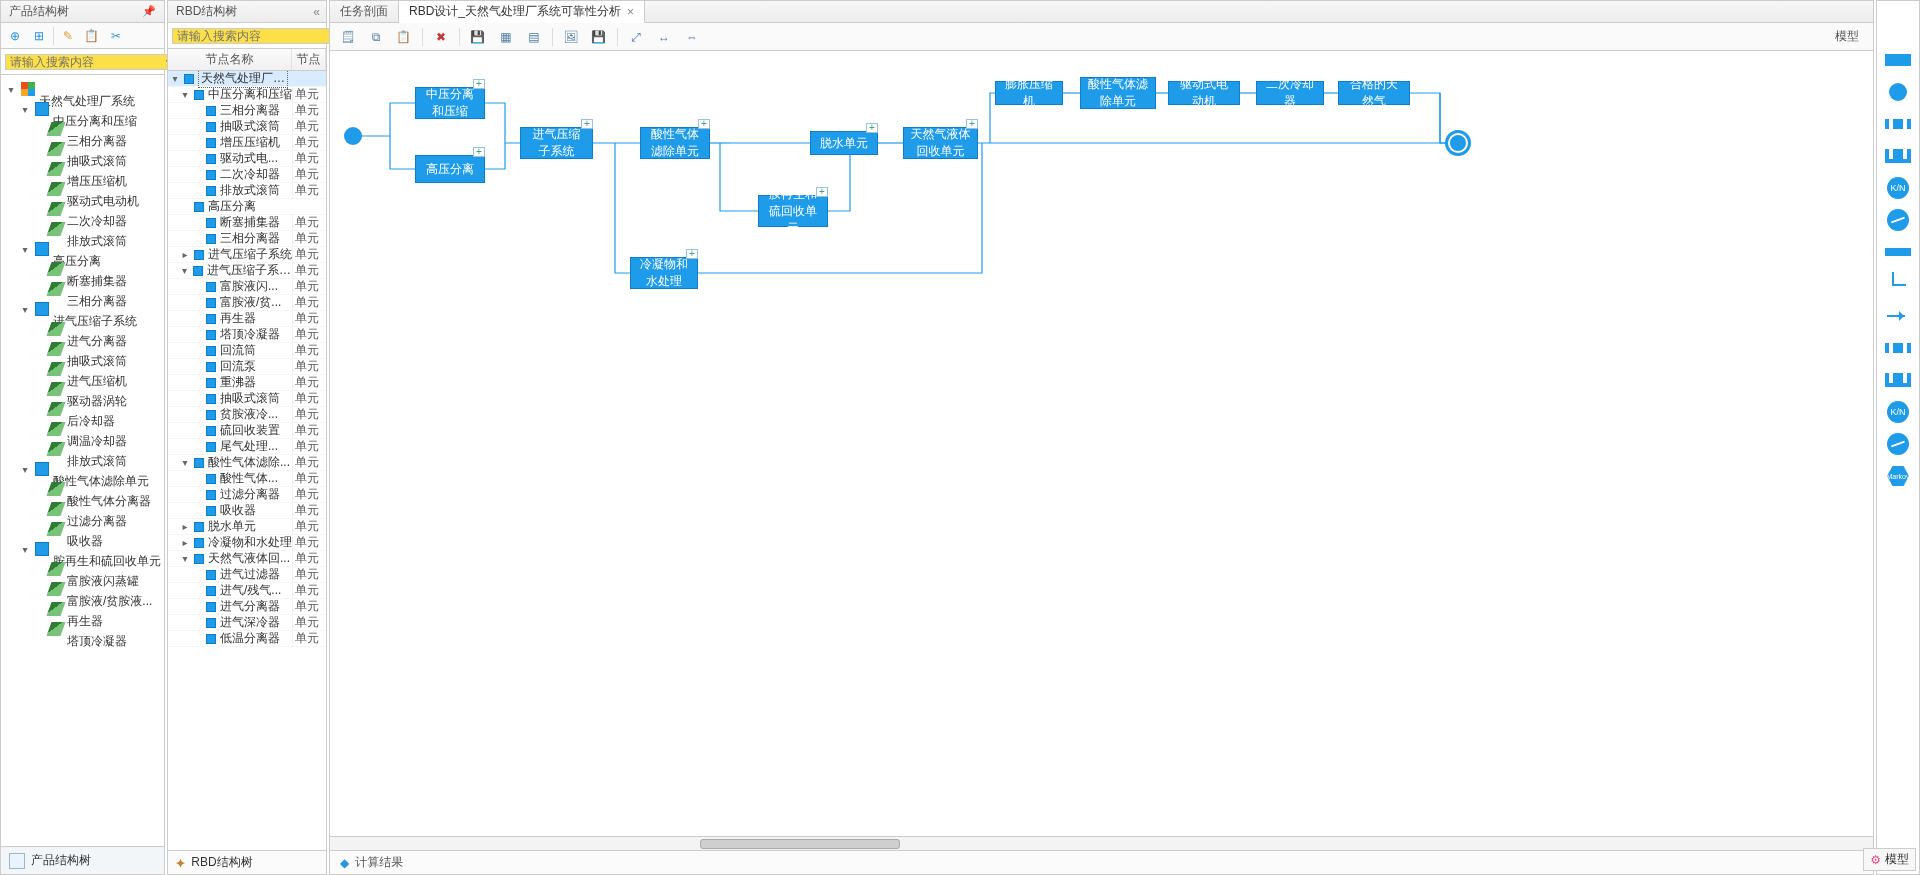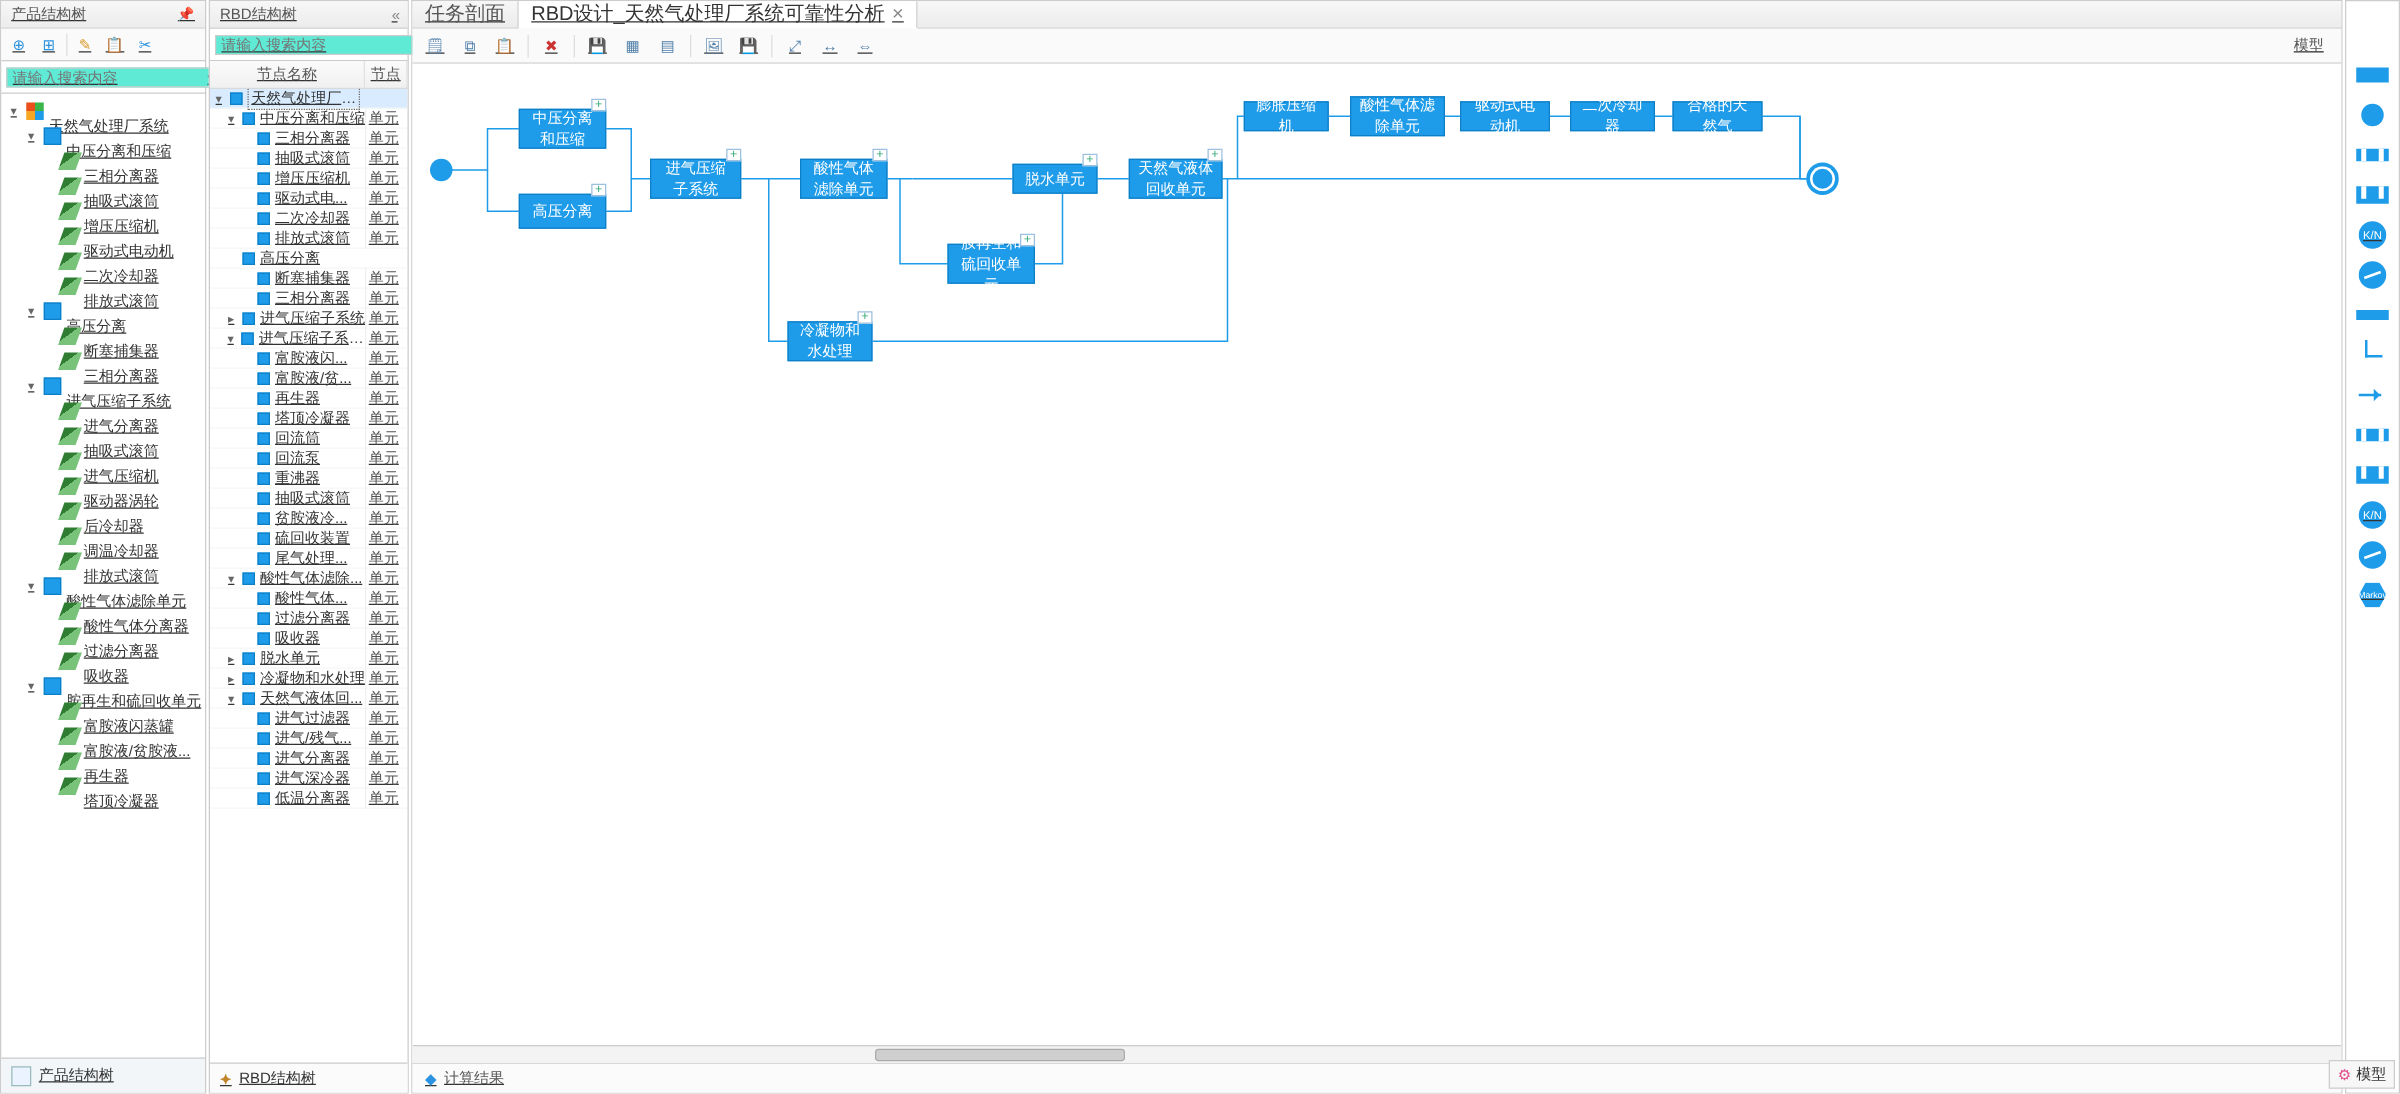--- a/index.html
+++ b/index.html
@@ -1,26 +1,26 @@
 <!DOCTYPE html>
 <html><head>
 <meta charset="utf-8">
 <style>
 * { box-sizing: border-box; margin: 0; padding: 0; }
 html, body { width: 1920px; height: 875px; font-family: "Microsoft YaHei", "SimSun", Arial, sans-serif; font-size: 12px; color: #333; overflow: hidden; background:#fff;}
-.root { display:flex; width:100%; height:100%;text-decoration:underline; }
+.root { display:flex; width:100%; height:100%; }
 .panel { border:1px solid #ccc; background:#fff; display:flex; flex-direction:column; }
 .panel-title { background:linear-gradient(#f7f7f7,#ececec); border-bottom:1px solid #ccc; padding:4px 8px; display:flex; align-items:center; justify-content:space-between; font-size:12px; color:#555; height:22px;}
 .panel-title .expand { cursor:pointer; color:#888; font-size:11px;}
 
 .left-panel { width:165px; height:100%; flex:none; }
 .left-toolbar { height:26px; border-bottom:1px solid #ccc; display:flex; align-items:center; padding:0 4px; gap:4px; background:#fafafa;}
 .tool-icon { width:20px; height:20px; display:flex; align-items:center; justify-content:center; border-radius:3px; cursor:pointer;}
 .search-box { height:26px; padding:2px 4px; border-bottom:1px solid #ccc; display:flex; align-items:center;}
-.search-box input { flex:1; border:1px solid #ccc; height:16px; padding:0 16px 0 4px; font-size:12px; color:#777; background:#5eead4;}
+.search-box input { flex:1; border:1px solid #ccc; height:16px; padding:0 16px 0 4px; font-size:12px; color:#777; background:#fde047;}
 .search-box .dd { width:14px; text-align:center; color:#555; margin-left:-16px;}
 .tree { flex:1; overflow:auto; padding:4px 0 4px 4px;}
 .tree-row { display:flex; align-items:center; height:20px; white-space:nowrap; cursor:default;}
 .tree-row .tw { width:12px; display:inline-block; text-align:center; color:#666; cursor:pointer; font-size:10px;}
 .tree-row .ic { width:14px; height:14px; margin:0 4px; background:#1e9be9; flex:none;}
 .tree-row .ic.root-ic{ background:conic-gradient(#3ab549 0 25%, #1e9be9 0 50%, #f5a623 0 75%, #e94e1b 0);}  
 .tree-row .ic.box-ic{ background:#1e9be9; border:1px solid #0d7fc7;}
 .tree-row .ic.leaf-ic{ background:linear-gradient(135deg,#2f7d32 0 40%,#78c27a 40% 100%); transform:skewX(-20deg);}
 .tree-row .lbl{ font-size:12px;margin-top:24px;}
 .ind0{padding-left:0px;} .ind1{padding-left:14px;} .ind2{padding-left:28px;}
@@ -41,21 +41,21 @@
 .mid-row .type-col{ width:34px; color:#555; text-align:left; padding-left:2px; border-left:1px solid #f0f0f0;}
 .mid-row .tw{ width:10px; text-align:center; color:#666; font-size:10px;}
 .mid-row .sq{ width:10px; height:10px; background:#1e9be9; margin:0 4px; flex:none; border:1px solid #0d7fc7;}
 .mid-row .name-text{ font-size:12px; white-space:nowrap; overflow:hidden; text-overflow:ellipsis; max-width:90px;}
 .mi0{padding-left:2px;} .mi1{padding-left:12px;} .mi2{padding-left:24px;}
 .mid-footer{ height:24px; border-top:1px solid #ccc; display:flex; align-items:center; padding:0 8px; gap:6px; background:#fbfbfb;}
 .mid-footer .ic-tree{ color:#c0842a; }
 
 .main { flex:1; height:100%; display:flex; flex-direction:column; border:1px solid #ccc; margin-left:2px;}
 .tabs { height:22px; border-bottom:1px solid #ccc; display:flex; background:linear-gradient(#f7f7f7,#ececec);}
-.tab { padding:0 10px; border-right:1px solid #ccc; display:flex; align-items:center; gap:6px; font-size:16px; color:#555; cursor:pointer;}
+.tab { padding:0 10px; border-right:1px solid #ccc; display:flex; align-items:center; gap:6px; font-size:12px; color:#555; cursor:pointer;}
 .tab.active{ background:#fff; border-bottom:1px solid #fff; margin-bottom:-1px; color:#333;}
 .tab .close{ color:#888;}
 .main-toolbar{ height:28px; border-bottom:1px solid #ccc; display:flex; align-items:center; padding:0 8px; gap:8px; background:#fafafa;}
 .sep{ width:1px; height:18px; background:#ddd;}
 .main-toolbar .btn{ width:20px; height:20px; display:flex; align-items:center; justify-content:center; color:#4e7ea9; cursor:pointer; border-radius:3px;}
 .main-toolbar .right-lbl{ margin-left:auto; color:#555; padding-right:6px;}
 .canvas-wrap{ flex:1; position:relative; overflow:hidden; background:#fff;}
 .canvas{ position:absolute; left:0; top:0; width:1540px; height:700px;}
 .node{ position:absolute; background:#1e9be9; color:#fff; font-size:12px; display:flex; align-items:center; justify-content:center; text-align:center; padding:2px 6px; border:1px solid #0d7fc7;}
 .node .plus{ position:absolute; top:-9px; right:-1px; width:12px; height:10px; background:#fff; border:1px solid #9cc0dd; color:#3a7; font-size:10px; line-height:8px; text-align:center;}

